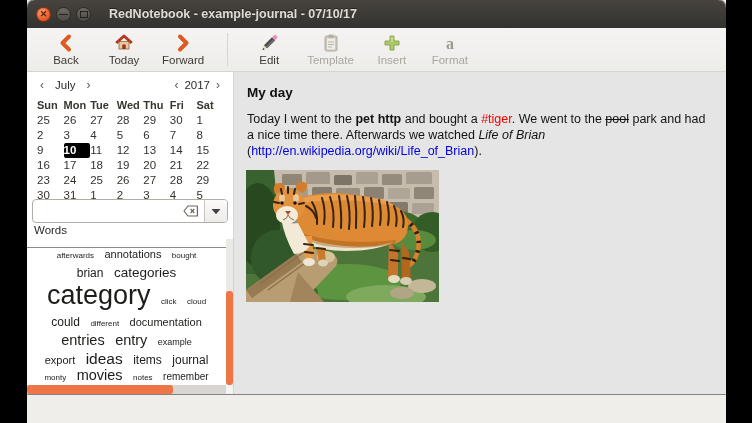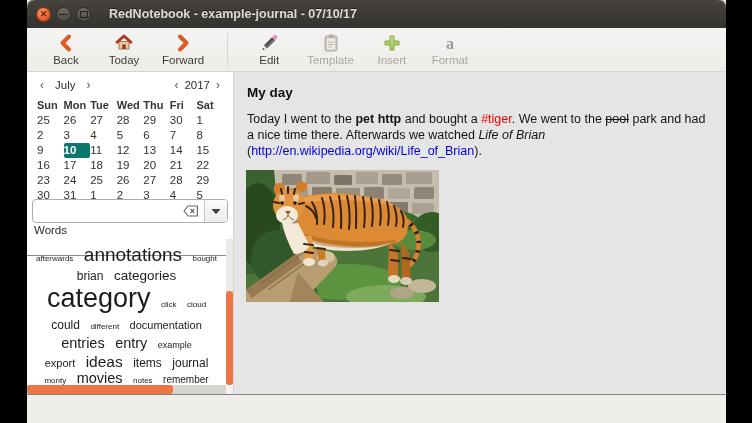--- a/index.html
+++ b/index.html
@@ -33,39 +33,39 @@
   .cal{padding:4px 10px 0}
   .calhead{display:flex;align-items:center;font-size:11.5px;color:#2f2d2a;height:18px}
   .arr{color:#5a5751;font-size:12px;padding:0 3px}
   .mname{margin:0 8px}
   .spacer{flex:1}
   .yname{margin:0 3px}
   .weekdays,.days{display:grid;grid-template-columns:repeat(7,1fr);text-align:left}
   .weekdays{font-size:11px;font-weight:700;color:#38362f;height:17px;align-items:center;margin-top:2px}
   .days{grid-auto-rows:15px;font-size:11.5px;color:#34322e;align-items:center}
   .cd{border-radius:2px;line-height:15px}
-  .cd.sel{background:#0f766e;color:#fff;font-weight:700}
+  .cd.sel{background:#000000;color:#fff;font-weight:700}
   
   .searchrow{position:absolute;top:127px;left:0;width:206px;height:24px;padding:0 5px;box-sizing:border-box}
   .entry{display:flex;align-items:center;height:22px;border:1px solid #b2aea7;border-radius:4px;background:#fff;overflow:hidden}
   .entry input{flex:1;border:0;outline:0;height:16px;font-size:12px;padding:0 6px;min-width:0;font-family:inherit}
   .clear-btn{padding:0 5px;display:flex;align-items:center}
   .dd{width:22px;align-self:stretch;border-left:1px solid #c8c4be;background:linear-gradient(#fcfbfa,#eeecE9);
     background:linear-gradient(#fcfbfa,#eeece9);display:flex;align-items:center;justify-content:center}
   
-  .wtab{position:absolute;top:152px;left:0;width:206px;height:32px;border-bottom:1px solid #8f8b84;
+  .wtab{position:absolute;top:152px;left:0;width:206px;height:24px;border-bottom:1px solid #8f8b84;
     font-size:11.5px;color:#2c2a27;padding-left:7px;box-sizing:border-box}
   
   .cloud{position:absolute;top:167px;left:0;width:199px;height:146px;overflow:hidden;text-align:center;color:#1e1c19}
   .crow{line-height:1;white-space:nowrap}
   .crow span{margin:0 3px}
   .r0{margin-top:6px}.r1{margin-top:3px}.r2{margin-top:2px}.r3{margin-top:4px}
   .r4{margin-top:3px}.r5{margin-top:3px}.r6{margin-top:0}
   .w8{font-size:8px}.w9{font-size:9px}.w10{font-size:10px}.w11{font-size:11px}.w12{font-size:12px}
-  .w13{font-size:13.5px}.w14{font-size:14.5px}.w15{font-size:15.5px}.w16{font-size:19px}.w26{font-size:27px}
+  .w13{font-size:13.5px}.w14{font-size:14.5px}.w15{font-size:15.5px}.w16{font-size:11px}.w26{font-size:27px}
   
   .vsb{position:absolute;right:0;top:167px;width:7px;height:146px;background:#ebe9e6}
   .vsb .thumb{position:absolute;left:0;width:7px;top:52px;height:94px;background:#ee7546;border-radius:3px}
   .hsb{position:absolute;bottom:0;left:0;width:199px;height:9px;background:#d9d6d2}
   .hsb .thumb{position:absolute;left:0;top:0;height:9px;width:146px;background:#ee7546;border-radius:3px}
   .sbcorner{position:absolute;bottom:0;right:0;width:7px;height:9px;background:#f5f3f1}
   
   .heading{position:absolute;left:13px;top:13px;font-size:13.5px;font-weight:700;color:#101010}
   .para{position:absolute;left:13px;top:39px}
   .eline{font-size:12.5px;line-height:16px;color:#141414;white-space:nowrap}

